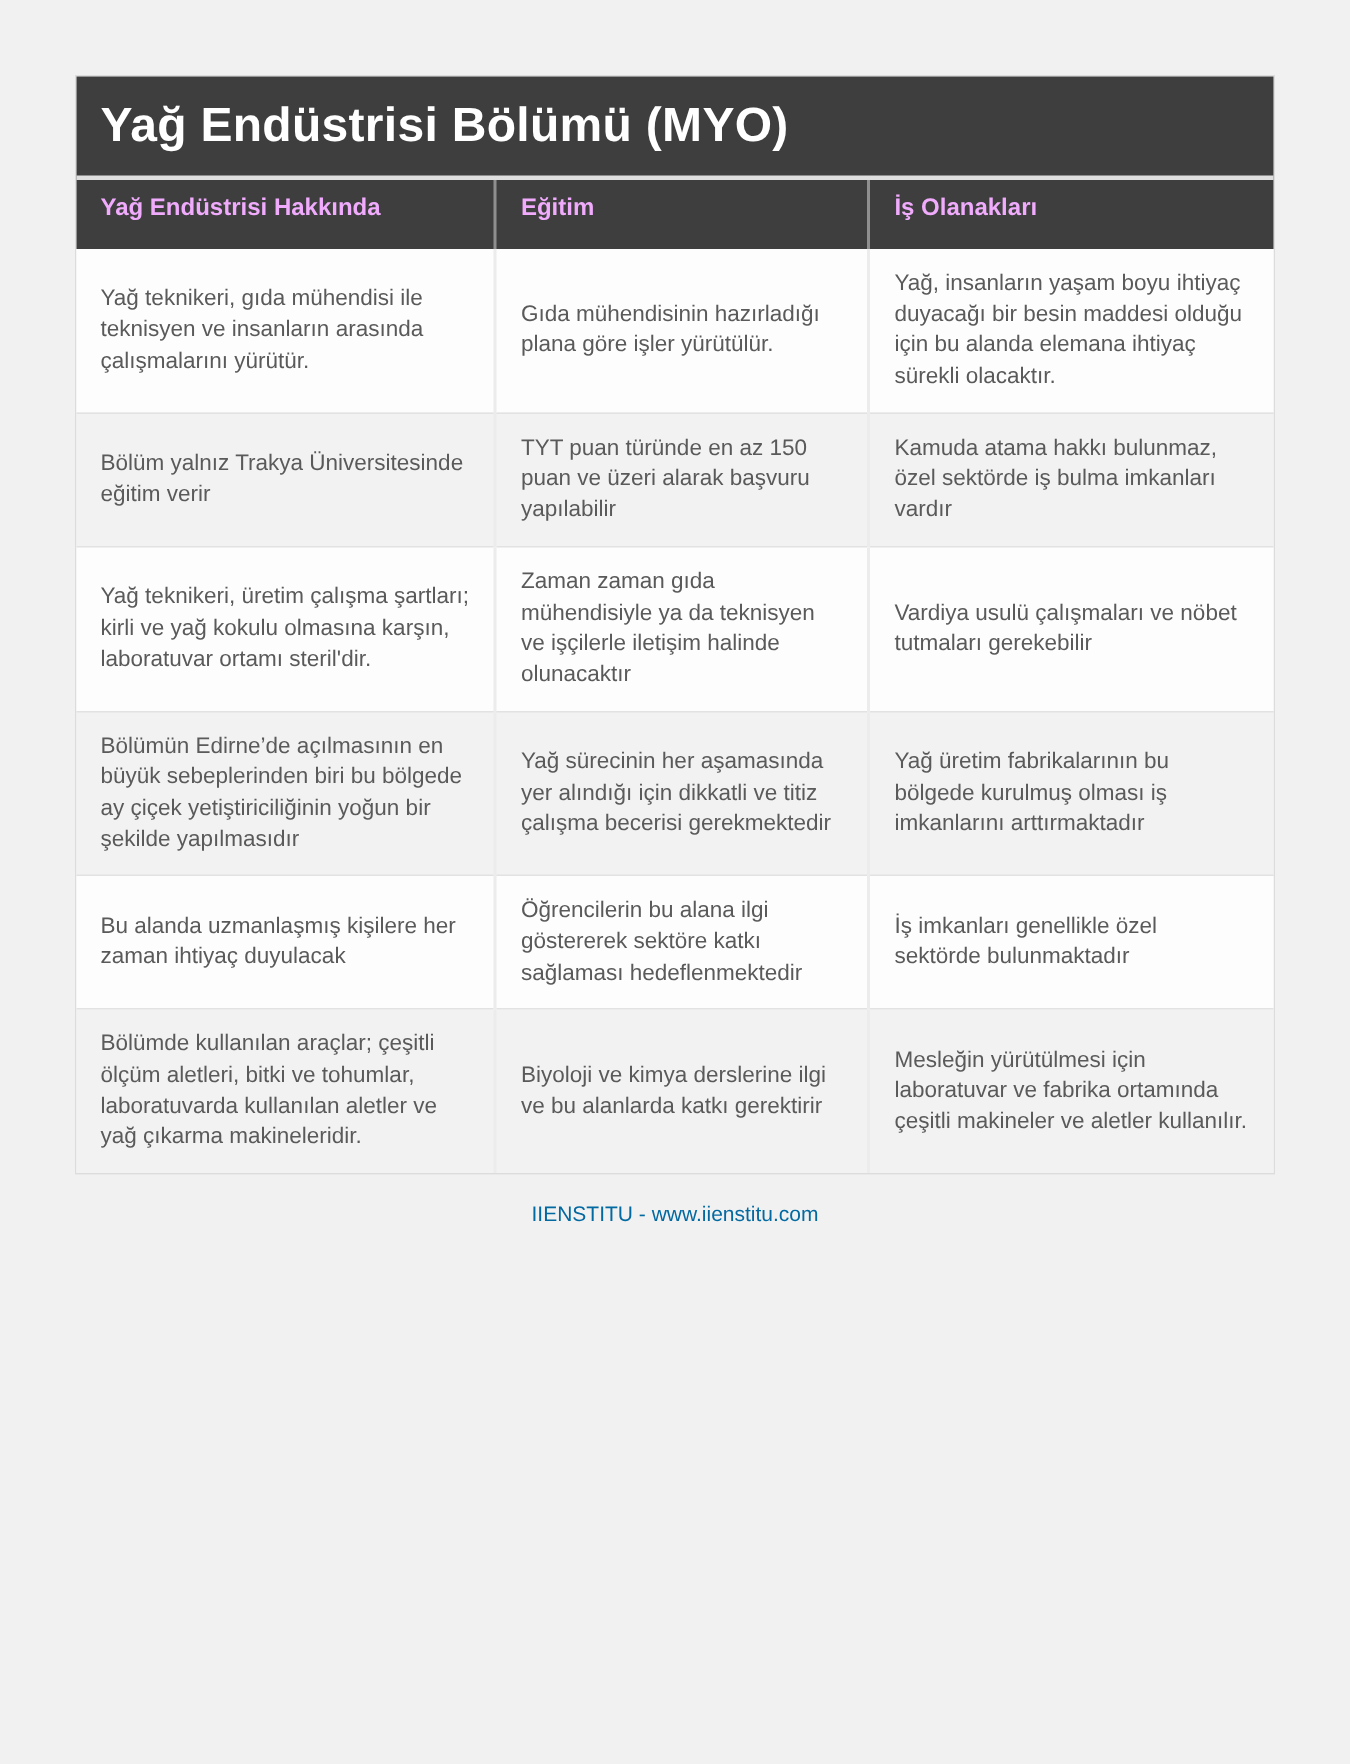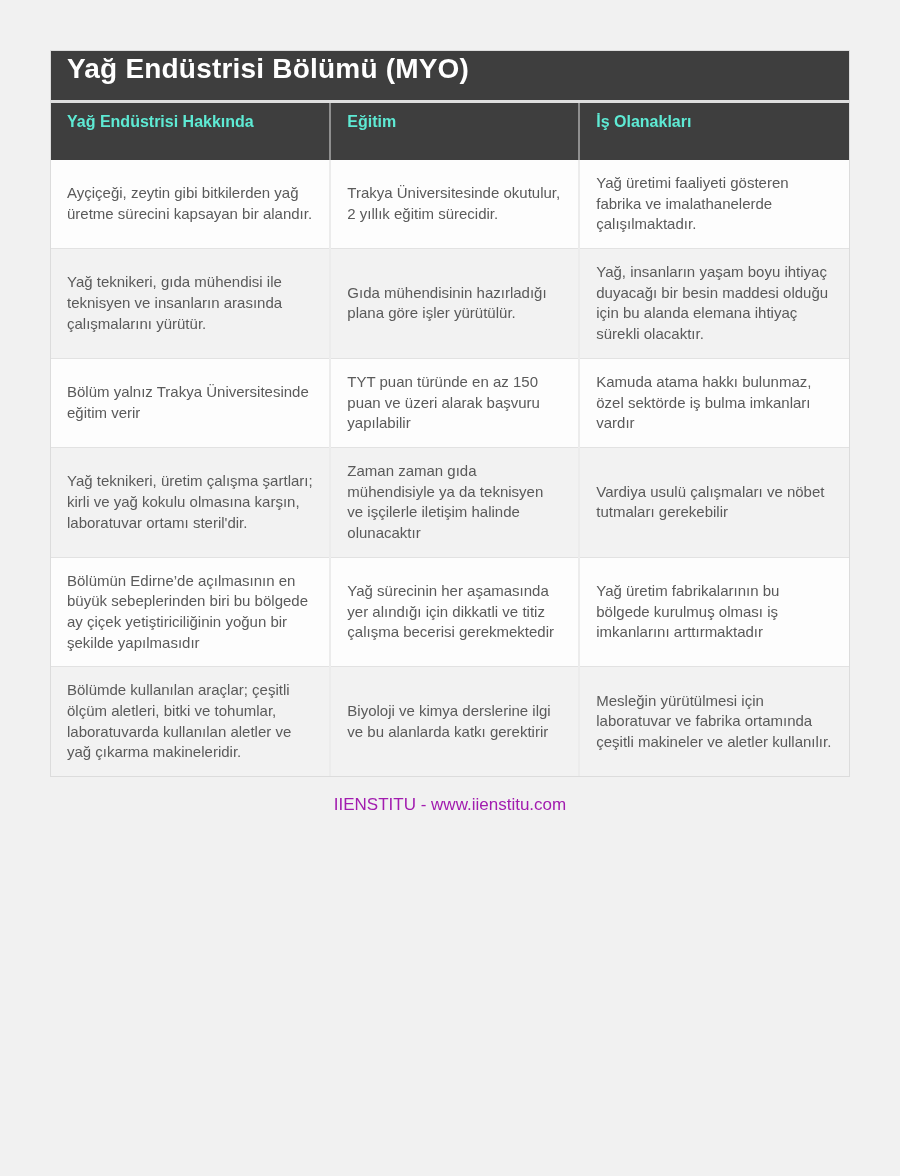--- a/index.html
+++ b/index.html
@@ -13,41 +13,41 @@
     padding: 50px 50px 0 50px;
   }
   .card {
     width: 800px;
     background: #fdfdfd;
     border: 1px solid #dcdcdc;
   }
   .title-bar {
     background: #3e3e3e;
     color: #ffffff;
-    font-size: 28px;
+    font-size: 32px;
     font-weight: 700;
-    padding: 2px 16px 15px 16px;
+    padding: 14px 16px 15px 16px;
     border-bottom: 3px solid #dedede;
     letter-spacing: 0.2px;
   }
   table {
     width: 100%;
     border-collapse: collapse;
     table-layout: fixed;
   }
   col.c1 { width: 35%; }
   col.c2 { width: 31.2%; }
   col.c3 { width: 33.8%; }
   thead th {
     background: #3e3e3e;
-    color: #5eead4;
+    color: #f0abfc;
     font-size: 16px;
     font-weight: 700;
     text-align: left;
-    padding: 10px 16px 29px 16px;
+    padding: 10px 16px 18px 16px;
     border-left: 2px solid #8f8f8f;
   }
   thead th:first-child { border-left: none; }
   tbody td {
     font-size: 15px;
     line-height: 1.38;
     color: #5a5a5a;
     padding: 13px 16px;
     vertical-align: middle;
     text-align: left;
@@ -55,22 +55,22 @@
     border-top: 1px solid #e2e2e2;
     word-wrap: break-word;
   }
   tbody td:first-child { border-left: none; }
   tbody tr:first-child td { border-top: none; }
   tbody tr:nth-child(odd)  td { background: #fdfdfd; }
   tbody tr:nth-child(even) td { background: #f2f2f2; }
   .footer {
     width: 800px;
     text-align: center;
-    color: #a21caf;
-    font-size: 17px;
+    color: #0369a1;
+    font-size: 14px;
     padding: 18px 0 0 0;
   }
 </style>
 </head>
 <body>
 
 <div class="card">
   <div class="title-bar">Yağ Endüstrisi Bölümü (MYO)</div>
   <table>
     <colgroup>
@@ -80,45 +80,45 @@
     </colgroup>
     <thead>
       <tr>
           <th>Yağ Endüstrisi Hakkında</th>
           <th>Eğitim</th>
           <th>İş Olanakları</th>
         </tr>
     </thead>
     <tbody>
         <tr>
-          <td>Ayçiçeği, zeytin gibi bitkilerden yağ üretme sürecini kapsayan bir alandır.</td>
-          <td>Trakya Üniversitesinde okutulur, 2 yıllık eğitim sürecidir.</td>
-          <td>Yağ üretimi faaliyeti gösteren fabrika ve imalathanelerde çalışılmaktadır.</td>
-        </tr>
-        <tr>
           <td>Yağ teknikeri, gıda mühendisi ile teknisyen ve insanların arasında çalışmalarını yürütür.</td>
           <td>Gıda mühendisinin hazırladığı plana göre işler yürütülür.</td>
           <td>Yağ, insanların yaşam boyu ihtiyaç duyacağı bir besin maddesi olduğu için bu alanda elemana ihtiyaç sürekli olacaktır.</td>
         </tr>
         <tr>
           <td>Bölüm yalnız Trakya Üniversitesinde eğitim verir</td>
           <td>TYT puan türünde en az 150 puan ve üzeri alarak başvuru yapılabilir</td>
           <td>Kamuda atama hakkı bulunmaz, özel sektörde iş bulma imkanları vardır</td>
         </tr>
         <tr>
           <td>Yağ teknikeri, üretim çalışma şartları; kirli ve yağ kokulu olmasına karşın, laboratuvar ortamı steril'dir.</td>
           <td>Zaman zaman gıda mühendisiyle ya da teknisyen ve işçilerle iletişim halinde olunacaktır</td>
           <td>Vardiya usulü çalışmaları ve nöbet tutmaları gerekebilir</td>
         </tr>
         <tr>
           <td>Bölümün Edirne’de açılmasının en büyük sebeplerinden biri bu bölgede ay çiçek yetiştiriciliğinin yoğun bir şekilde yapılmasıdır</td>
           <td>Yağ sürecinin her aşamasında yer alındığı için dikkatli ve titiz çalışma becerisi gerekmektedir</td>
           <td>Yağ üretim fabrikalarının bu bölgede kurulmuş olması iş imkanlarını arttırmaktadır</td>
         </tr>
         <tr>
+          <td>Bu alanda uzmanlaşmış kişilere her zaman ihtiyaç duyulacak</td>
+          <td>Öğrencilerin bu alana ilgi göstererek sektöre katkı sağlaması hedeflenmektedir</td>
+          <td>İş imkanları genellikle özel sektörde bulunmaktadır</td>
+        </tr>
+        <tr>
           <td>Bölümde kullanılan araçlar; çeşitli ölçüm aletleri, bitki ve tohumlar, laboratuvarda kullanılan aletler ve yağ çıkarma makineleridir.</td>
           <td>Biyoloji ve kimya derslerine ilgi ve bu alanlarda katkı gerektirir</td>
           <td>Mesleğin yürütülmesi için laboratuvar ve fabrika ortamında çeşitli makineler ve aletler kullanılır.</td>
         </tr>
       </tbody>
   </table>
 </div>
 
 <div class="footer">IIENSTITU - www.iienstitu.com</div>
 

